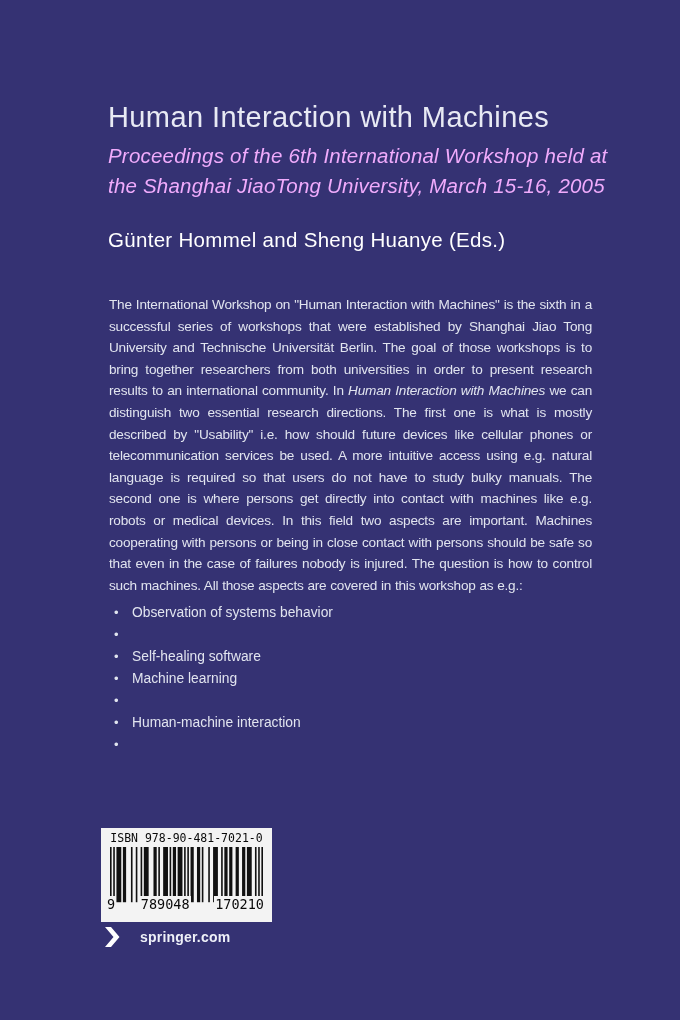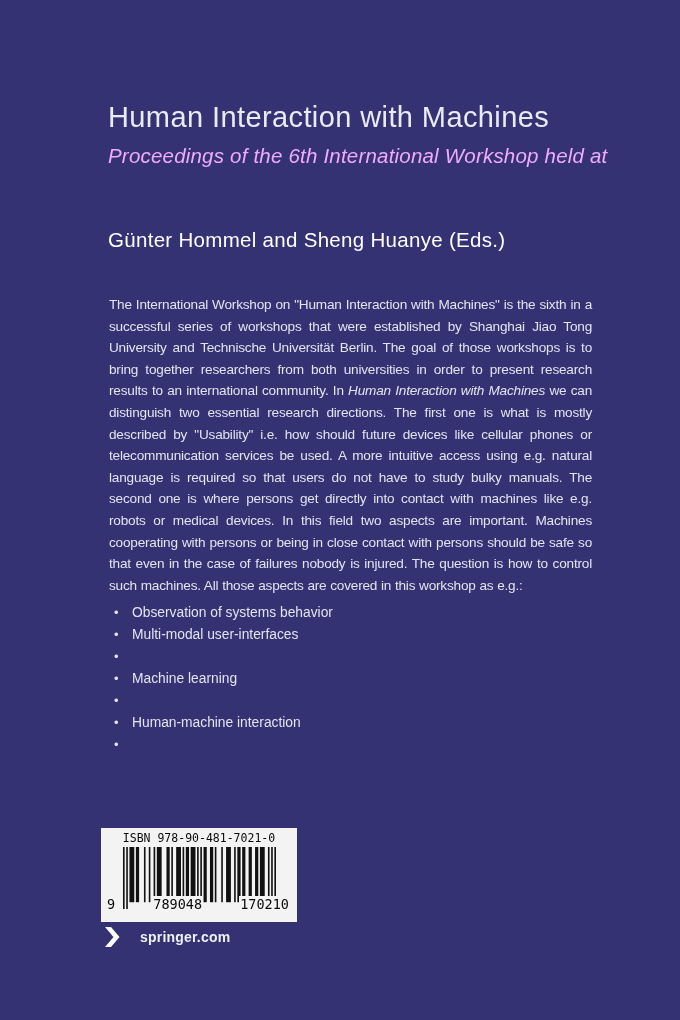--- a/index.html
+++ b/index.html
@@ -41,21 +41,21 @@
   }
   .topics li {
     display:flex; align-items:baseline;
     height:21.9px; line-height:21.9px;
   }
   .topics .dot {
     width:18px; padding-left:5px; font-size:13px;
   }
   .barcode-box {
     position:absolute; left:101px; top:828px;
-    width:196px; height:94px; background:#f3f3f3;
+    width:171px; height:94px; background:#f3f3f3;
   }
   .isbn-label {
     margin-top:3px; text-align:center;
     font-family:"DejaVu Sans Mono", monospace;
     font-size:11.5px; color:#0a0a0a; white-space:nowrap;
   }
   .bars { display:block; margin:2px auto 0; width:153px; height:62px; }
   .digits {
     display:flex; justify-content:space-between;
     margin:-13px 7px 0 5px;
@@ -75,37 +75,38 @@
 </style>
 </head>
 <body>
 
 <div class="cover">
 
   <h1 class="title">Human Interaction with Machines</h1>
 
   <div class="subtitle">
     <div>Proceedings of the 6th International Workshop held at</div>
+    <div>the Shanghai JiaoTong University, March 15-16, 2005</div>
   </div>
 
   <div class="editors">Günter Hommel and Sheng Huanye (Eds.)</div>
 
   <div class="content">
     <p class="description"><span>The International Workshop on "Human Interaction with Machines" is the sixth in a successful series of workshops that were established by Shanghai Jiao Tong University and Technische Universität Berlin.  The goal of those workshops is to bring together researchers from both universities in order to present research results to an international community. In </span><span style="font-style: italic;">Human Interaction with Machines</span><span> we can distinguish two essential research directions. The first one is what is mostly described by "Usability" i.e. how should future devices like cellular phones or telecommunication services be used.  A more intuitive access using e.g. natural language is required so that users do not have to study bulky manuals. The second one is where persons get directly into contact with machines like e.g. robots or medical devices. In this field two aspects are important. Machines cooperating with persons or being in close contact with persons should be safe so that even in the case of failures nobody is injured. The question is how to control such machines. All those aspects are covered in this workshop as e.g.:</span></p>
     <ul class="topics">
         <li>
           <span class="dot">•</span>
           <span>Observation of systems behavior</span>
         </li>
         <li>
           <span class="dot">•</span>
-          <span>Multi-modal user-interfaces</span>
         </li>
         <li>
           <span class="dot">•</span>
+          <span>Self-healing software</span>
         </li>
         <li>
           <span class="dot">•</span>
           <span>Machine learning</span>
         </li>
         <li>
           <span class="dot">•</span>
         </li>
         <li>
           <span class="dot">•</span>

